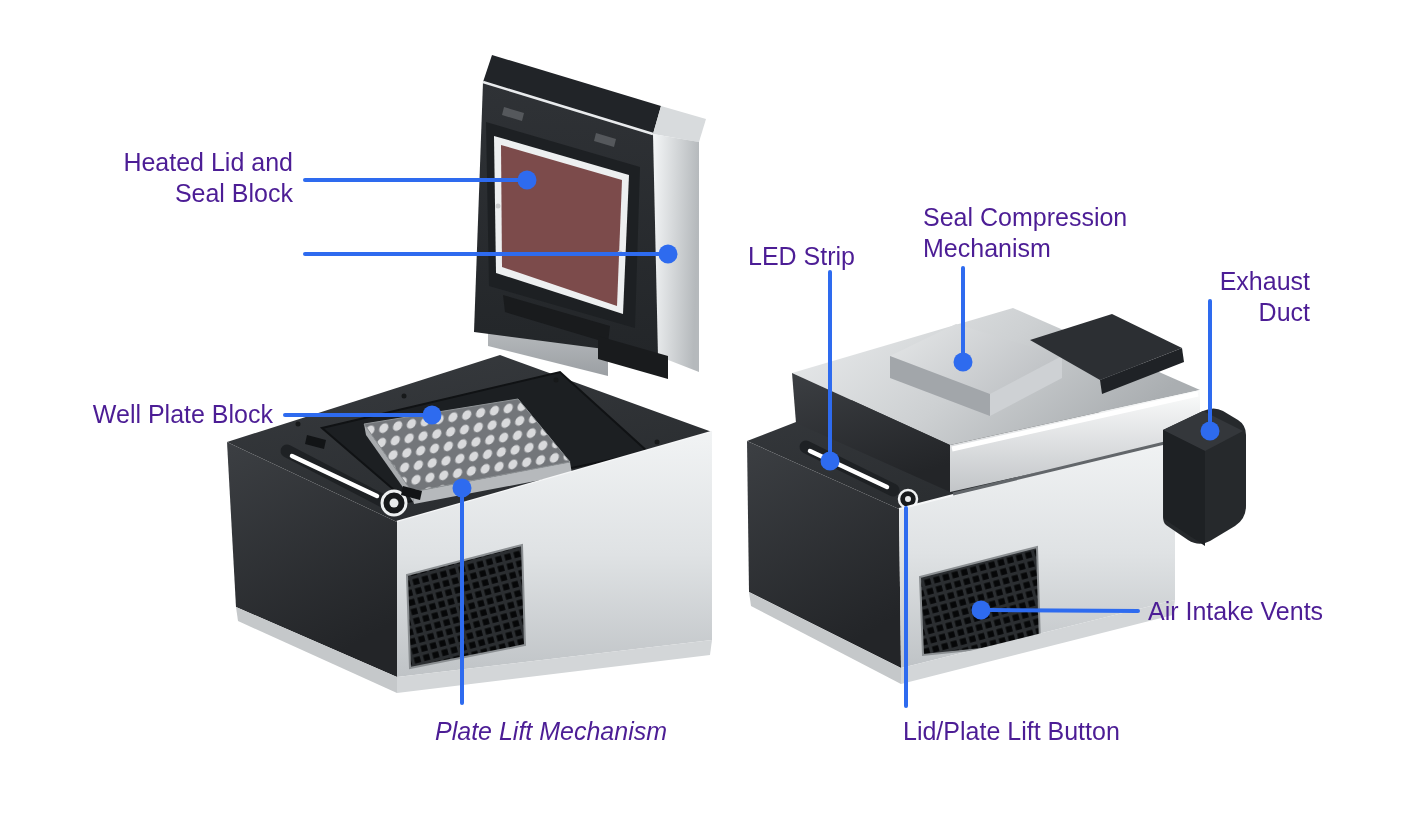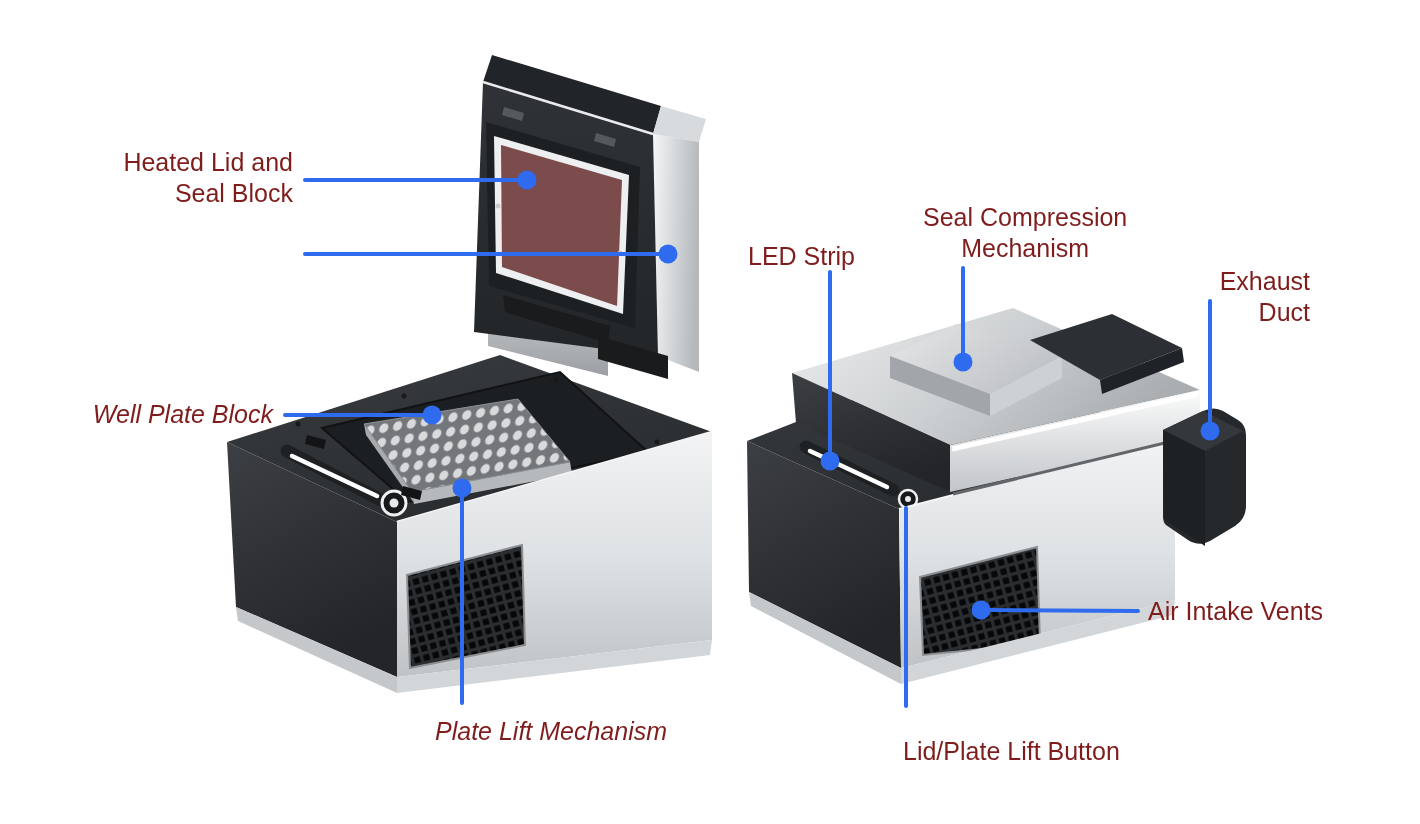--- a/index.html
+++ b/index.html
@@ -7,21 +7,21 @@
     position:relative;
     width:1420px;height:824px;
     background:#ffffff;
     overflow:hidden;
     font-family:"Liberation Sans", sans-serif;
   }
   .art{position:absolute;left:0;top:0;}
   .lbl{
     position:absolute;
     font:400 25px/31px "Liberation Sans", sans-serif;
-    color:#7f1d1d;
+    color:#4c1d95;
     white-space:nowrap;
   }
   .lbl span{display:block;}
   .r{text-align:right;}
 </style>
 </head>
 <body>
 
 <div class="canvas">
 
@@ -180,33 +180,33 @@
       <circle cx="981" cy="610" r="9.5"></circle>
     </g>
   </svg>
 
   <div class="lbl r" style="left:60px;top:147px;width:233px;">
     <span>Heated Lid and</span>
     <span>Seal Block</span>
   </div>
 
 
-  <div class="lbl r" style="left:40px;top:399px;width:233px;font-style:italic;">Well Plate Block</div>
+  <div class="lbl r" style="left:40px;top:399px;width:233px;">Well Plate Block</div>
 
   <div class="lbl" style="left:435px;top:716px;font-style:italic;">Plate Lift Mechanism</div>
 
   <div class="lbl" style="left:748px;top:241px;">LED Strip</div>
 
-  <div class="lbl" style="left:923px;top:202px;text-align:center;">
+  <div class="lbl" style="left:923px;top:202px;">
     <span>Seal Compression</span>
     <span>Mechanism</span>
   </div>
 
   <div class="lbl" style="left:1148px;top:596px;">Air Intake Vents</div>
 
   <div class="lbl r" style="left:1150px;top:266px;width:160px;">
     <span>Exhaust</span>
     <span>Duct</span>
   </div>
 
-  <div class="lbl" style="left:903px;top:716px;margin-top:20px;">Lid/Plate Lift Button</div>
+  <div class="lbl" style="left:903px;top:716px;">Lid/Plate Lift Button</div>
 
 </div>
 
 </body></html>

